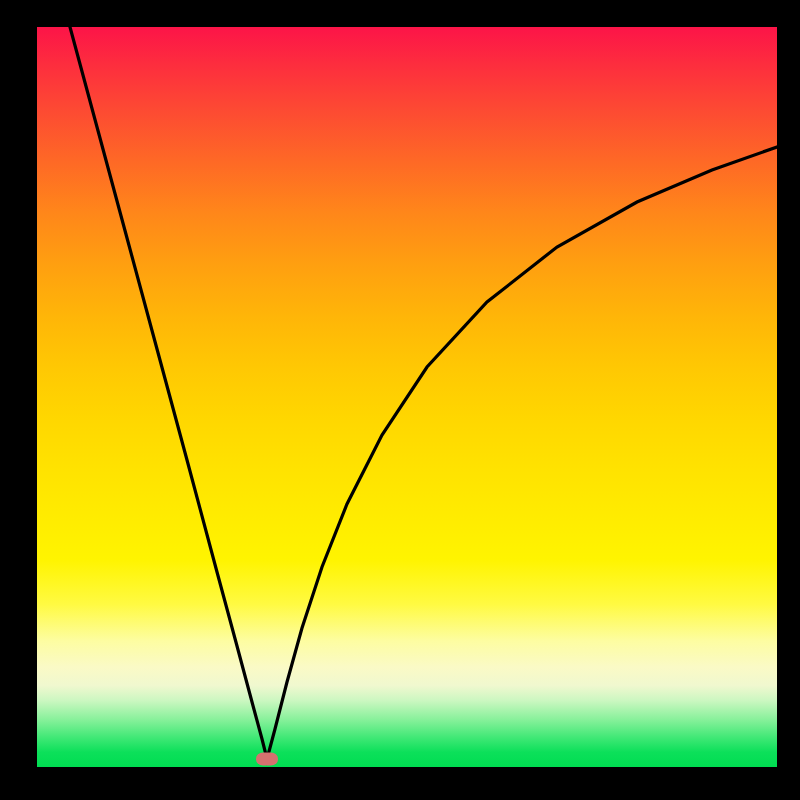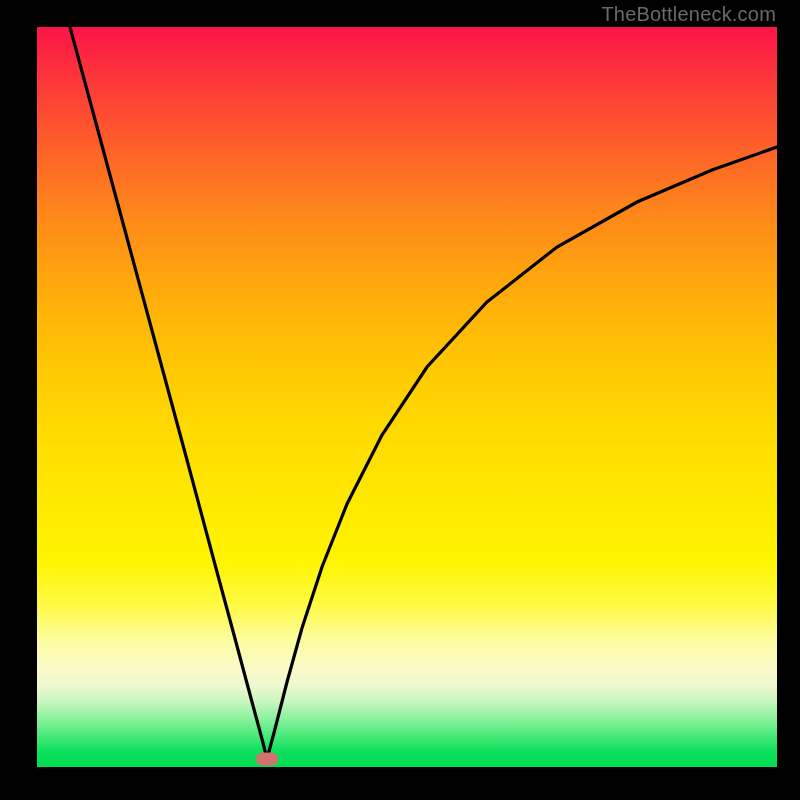--- a/index.html
+++ b/index.html
@@ -88,15 +88,14 @@
   <div class="plot-area">
     <div class="gradient"></div>
 
     <svg class="curve" width="740" height="740" viewBox="0 0 740 740">
       <path id="curve-path" d="M 33 0 L 60 100 L 90 211 L 120 322 L 150 433 L 180 545 L 200 619 L 215 675 L 225 712 L 230 732 L 238 702 L 250 655 L 265 601 L 285 540 L 310 477 L 345 408 L 390 340 L 450 275 L 520 220 L 600 175 L 675 143 L 740 120" fill="none" stroke="#000000" stroke-width="3.2" stroke-linecap="round"></path>
     </svg>
 
     <div class="marker" id="marker" style="left: 230px; top: 732px; background: rgb(213, 113, 111);"></div>
   </div>
 
-  <div class="watermark">TheBottleneck.com</div>
 
 </div>
 
 </body></html>

